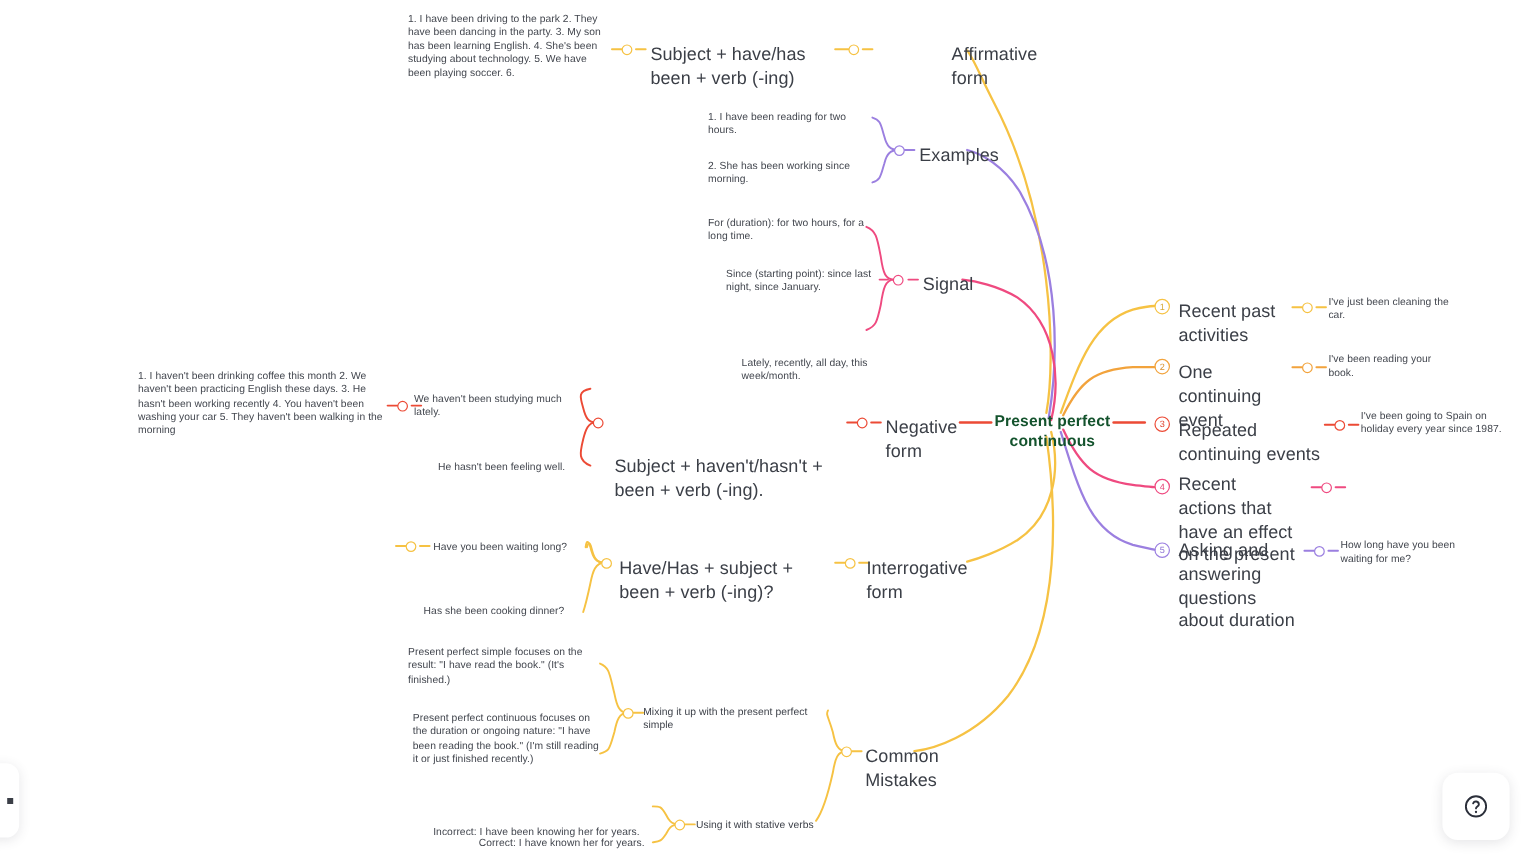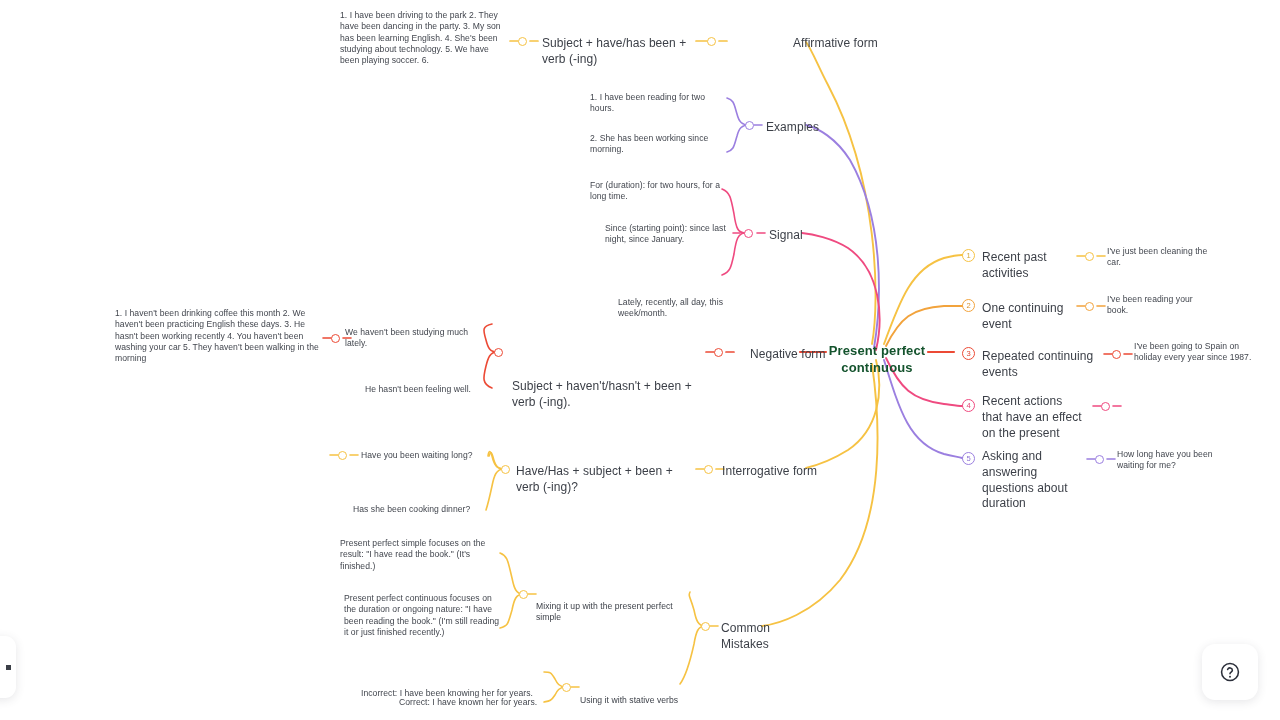--- a/index.html
+++ b/index.html
@@ -29,27 +29,26 @@
     color: #3b3f47;
     line-height: 1.32;
     letter-spacing: 0.005em;
     white-space: pre-wrap;
   }
   .leaf {
     font-size: 8.6px;
     color: #42464e;
   }
   .branch-label {
-    font-size: 12px;
+    font-size: 15px;
     color: #3b3f47;
   }
   .sub-label {
     font-size: 8.6px;
     color: #3b3f47;
-    margin-top: 13px;
   }
   .center-node {
     position: absolute;
     font-size: 13px;
     font-weight: bold;
     color: #14532d;
     text-align: center;
     line-height: 1.28;
     letter-spacing: 0.01em;
   }
@@ -220,21 +219,21 @@
   <div class="dot pink" style="left:744px; top:229px;"></div>
   <div class="node branch-label" style="left:769px; top:228px; width:60px;">Signal</div>
 
   <div class="node leaf" style="left:115px; top:308px; width:205px;">1. I haven't been drinking coffee this month 2. We haven't been practicing English these days. 3. He hasn't been working recently 4. You haven't been washing your car 5. They haven't been walking in the morning</div>
   <div class="dot red" style="left:331px; top:334px;"></div>
   <div class="node leaf" style="left:345px; top:327px; width:145px;">We haven't been studying much lately.</div>
   <div class="node leaf" style="left:365px; top:384px; width:145px;">He hasn't been feeling well.</div>
   <div class="dot red" style="left:494px; top:348px;"></div>
   <div class="node branch-label" style="left:512px; top:347px; width:198px;margin-top:32px;">Subject + haven't/hasn't + been + verb (-ing).</div>
   <div class="dot red" style="left:714px; top:348px;"></div>
-  <div class="node branch-label" style="left:738px; top:347px; width:90px;margin-left:12px;">Negative form</div>
+  <div class="node branch-label" style="left:738px; top:347px; width:90px;">Negative form</div>
 
   <div class="dot yellow" style="left:338px; top:451px;"></div>
   <div class="node leaf" style="left:361px; top:450px; width:150px;">Have you been waiting long?</div>
   <div class="node leaf" style="left:353px; top:504px; width:150px;">Has she been cooking dinner?</div>
   <div class="dot yellow" style="left:501px; top:465px;"></div>
   <div class="node branch-label" style="left:516px; top:464px; width:178px;">Have/Has + subject + been + verb (-ing)?</div>
   <div class="dot yellow" style="left:704px; top:465px;"></div>
   <div class="node branch-label" style="left:722px; top:464px; width:100px;">Interrogative form</div>
 
   <div class="node leaf" style="left:340px; top:538px; width:160px;">Present perfect simple focuses on the result: "I have read the book." (It's finished.)</div>

